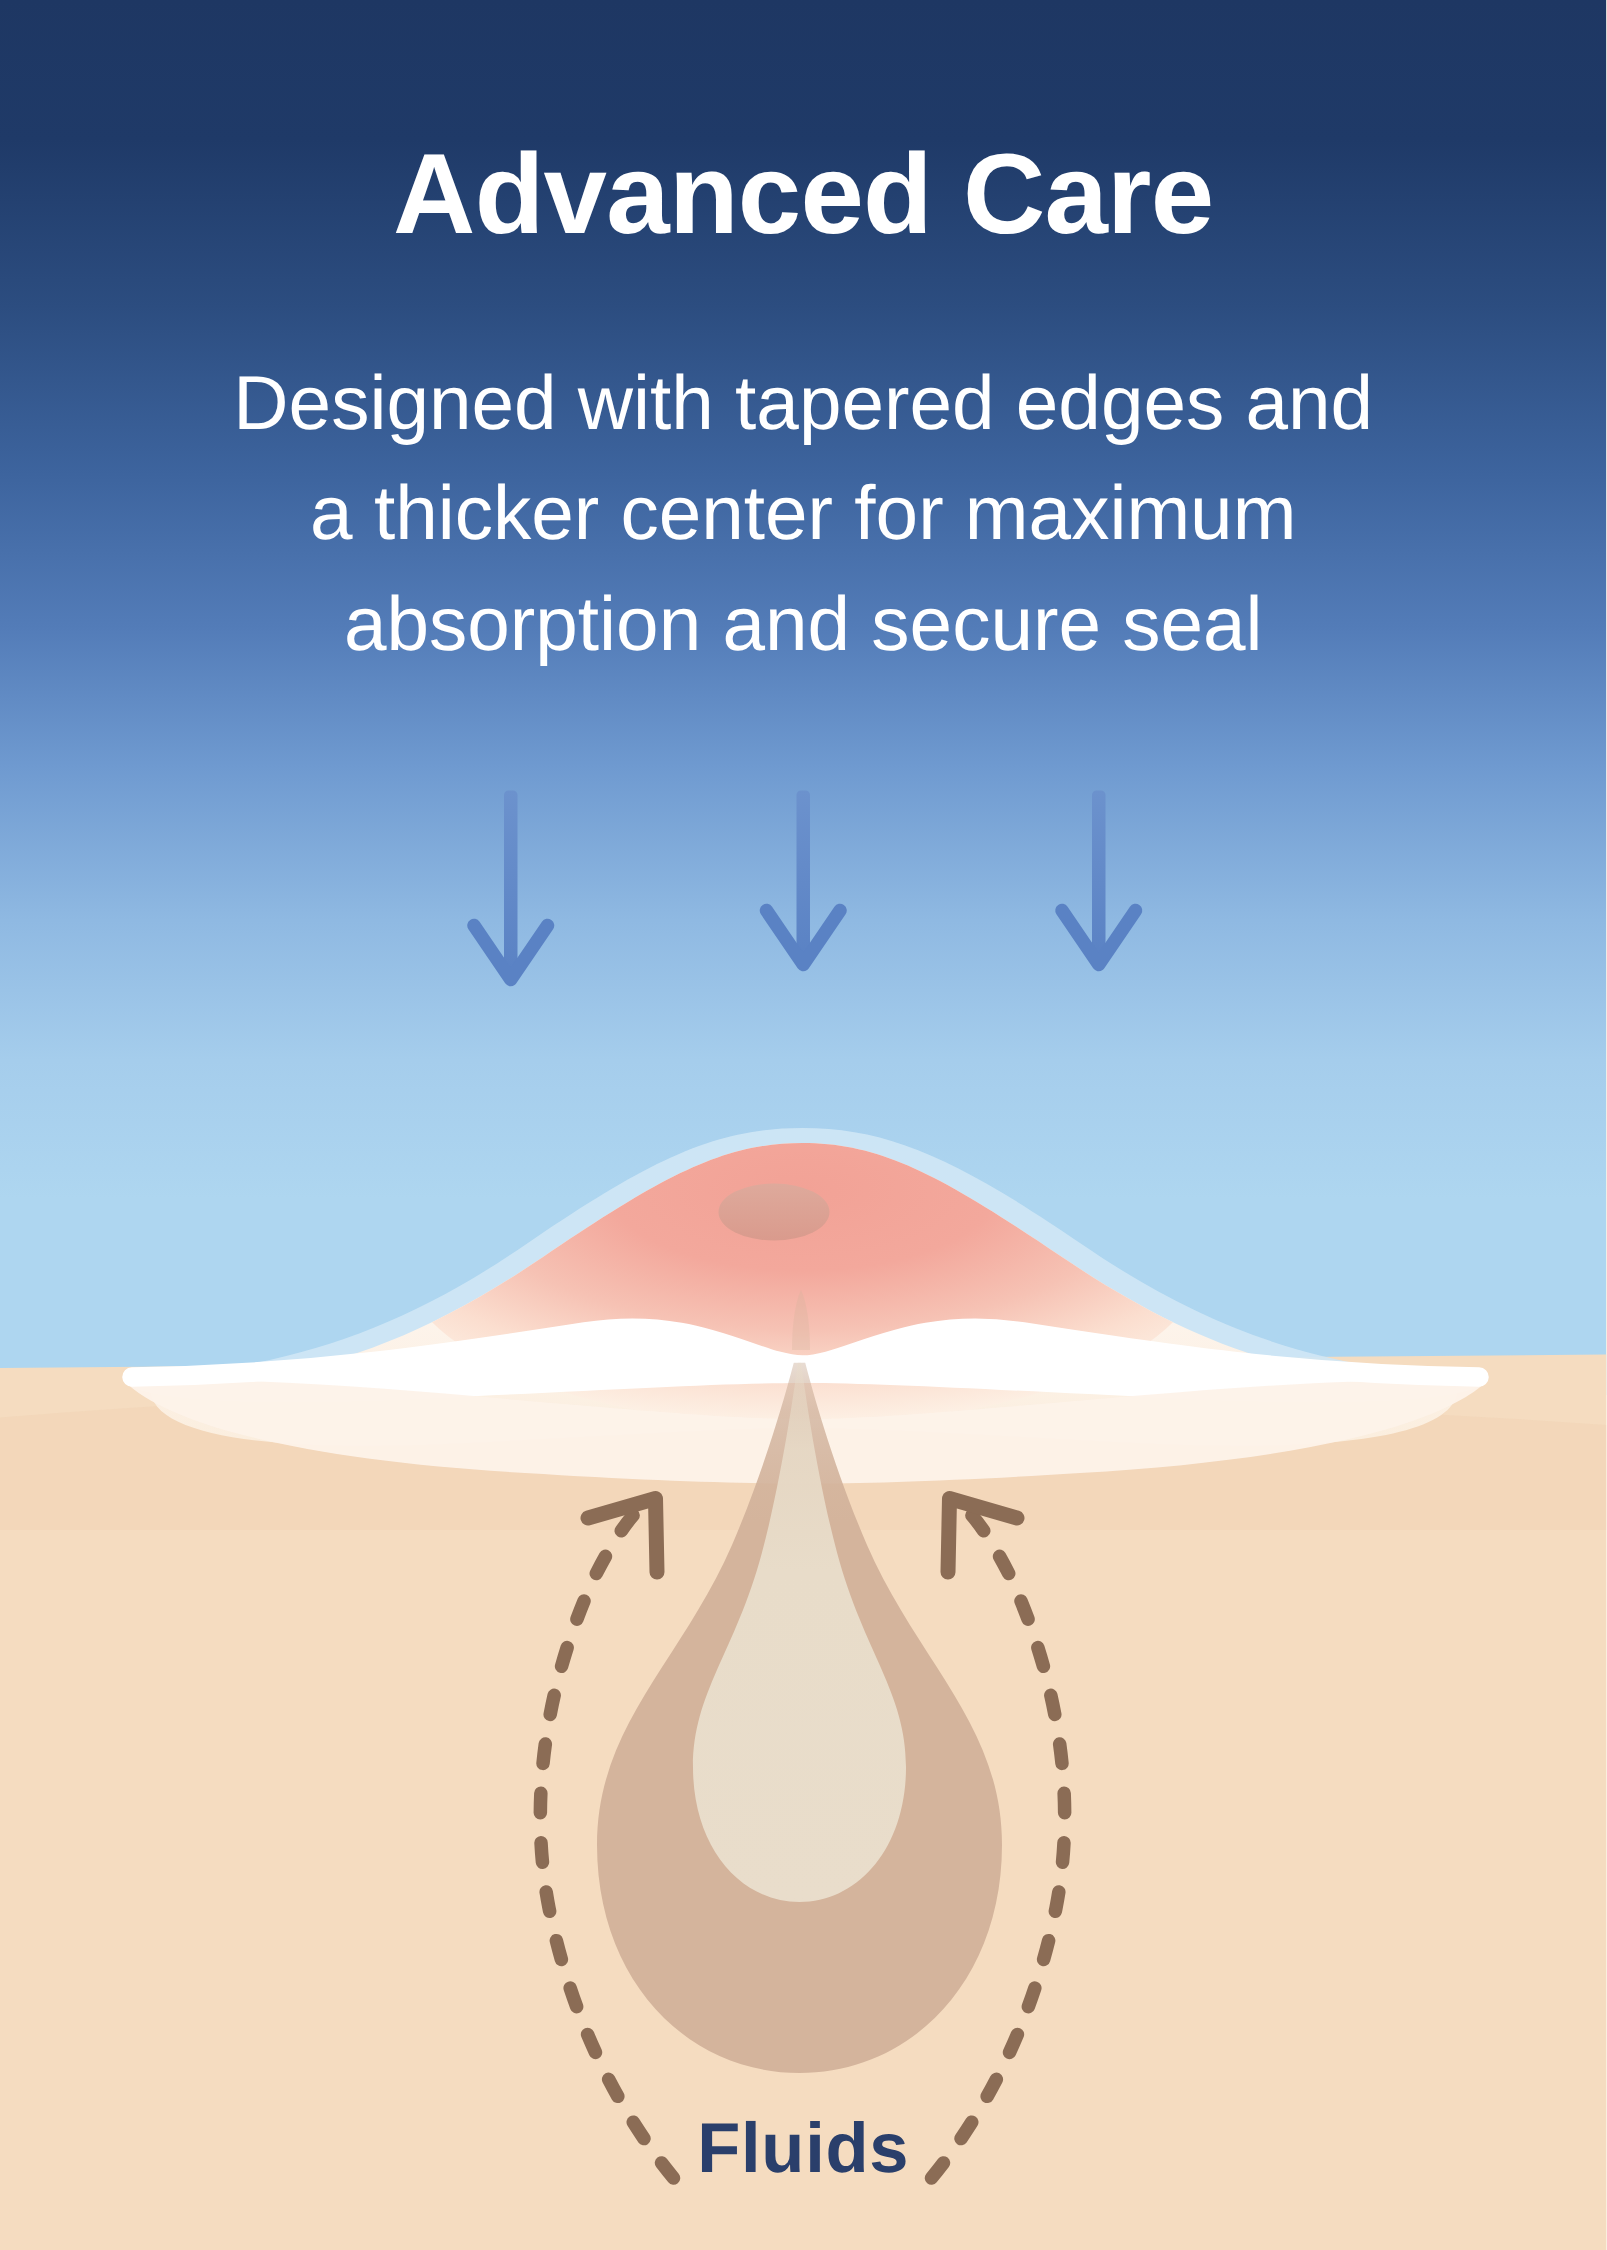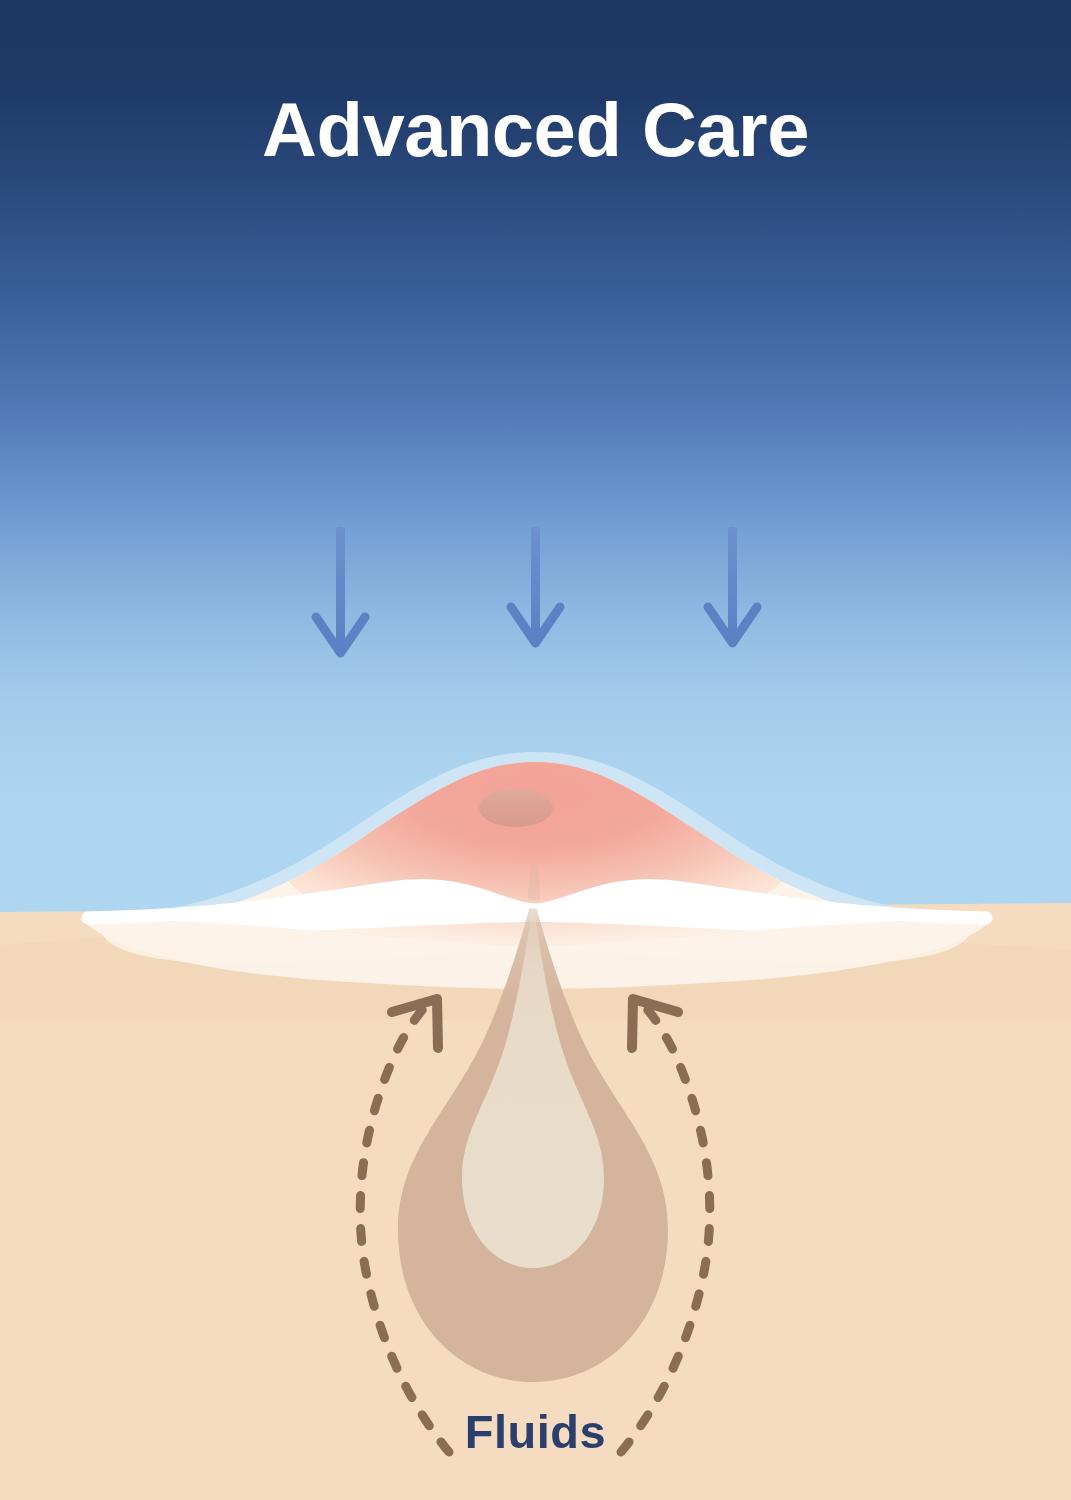--- a/index.html
+++ b/index.html
@@ -268,17 +268,22 @@
                  C662,1028 652,1014 644,1006" fill="none" stroke="#8b6c55" stroke-width="9" stroke-linecap="round" stroke-dasharray="13 20"></path>
         <path d="M678,1012 L633,999 L632,1048" fill="none" stroke="#8b6c55" stroke-width="10" stroke-linecap="round" stroke-linejoin="round"></path>
       </g>
 
     </g>
   </svg>
 
   <div class="text-layer">
     <div class="title">Advanced Care</div>
 
+    <div class="subtitle">
+      <div>Designed with tapered edges and</div>
+      <div>a thicker center for maximum</div>
+      <div>absorption and secure seal</div>
+    </div>
 
     <div class="fluids-label">Fluids</div>
   </div>
 
 </div>
 
 </body></html>

